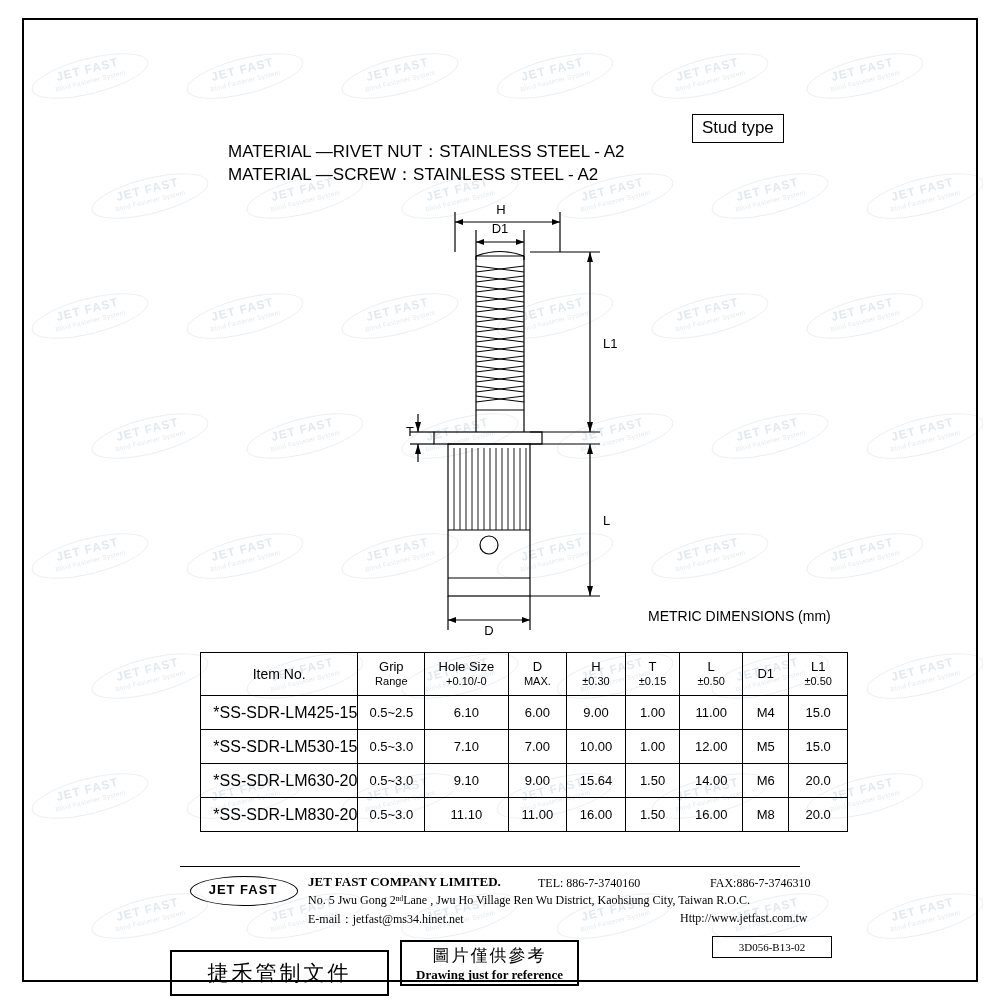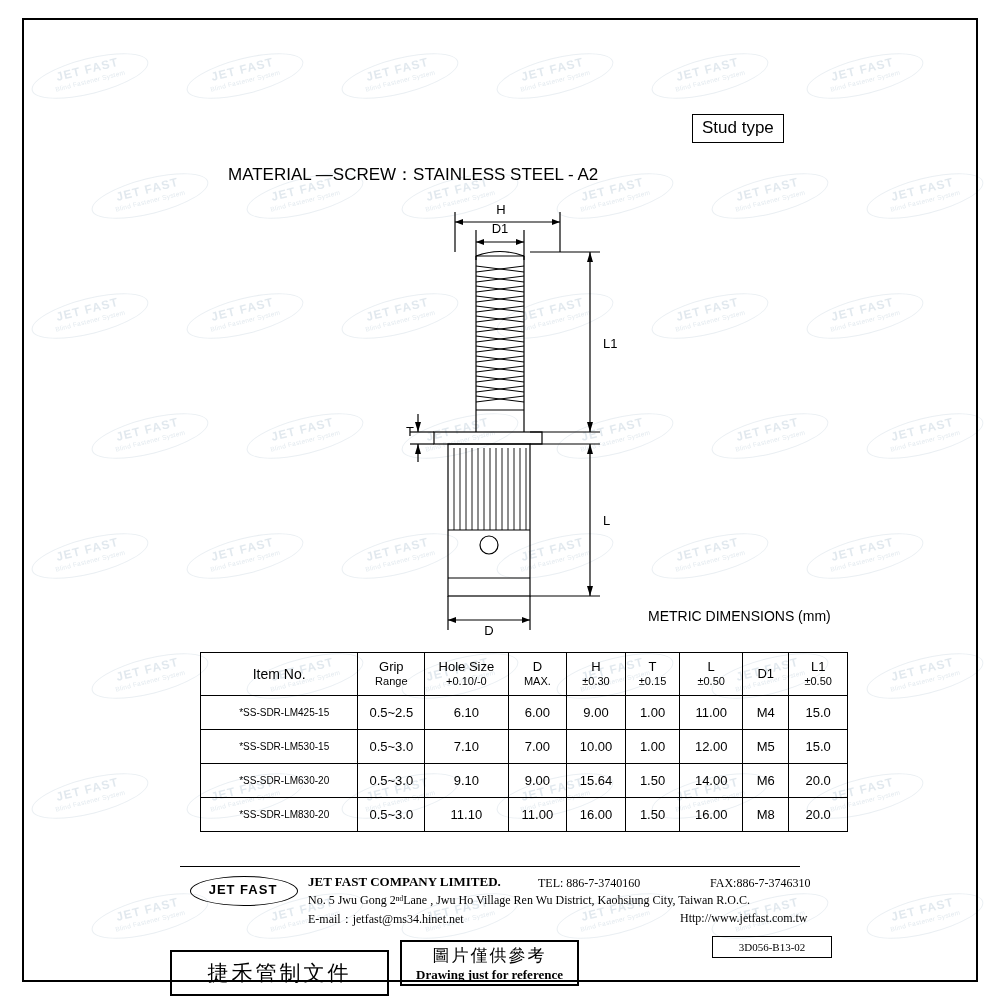--- a/index.html
+++ b/index.html
@@ -133,23 +133,23 @@
   }
   table.dims thead td {
     height: 42px;
     line-height: 1.15;
   }
   table.dims .sub {
     font-size: 11px;
     display: block;
   }
   table.dims td.item {
-    text-align: center;
+    text-align: right;
     padding-left: 10px;
-    font-size: 10px;
+    font-size: 16px;
   }
   table.dims td.itemhdr {
     font-size: 14px;
   }
 
   
   .footer-logo {
     position: absolute;
     left: 190px; top: 876px;
     width: 108px; height: 30px;
@@ -493,20 +493,21 @@
       <div class="wm" style="left: 865px; top: 895px;">
         <div class="oval"></div>
         <div class="t1">JET FAST</div>
         <div class="t2">Blind Fastener System</div>
       </div>
     </div>
 
   <div class="frame"></div>
 
   <div class="stud-box">Stud type</div>
+  <div class="mat1">MATERIAL —RIVET NUT：STAINLESS STEEL - A2</div>
   <div class="mat2">MATERIAL —SCREW：STAINLESS STEEL - A2</div>
 
   <div class="drawing">
     <svg width="290" height="450" viewBox="0 0 290 450" xmlns="http://www.w3.org/2000/svg">
       <g stroke="#000" fill="none" stroke-width="1.2">
 
         <line x1="55" y1="12" x2="55" y2="52"></line>
         <line x1="160" y1="12" x2="160" y2="52"></line>
         <line x1="55" y1="22" x2="160" y2="22"></line>
         <path d="M55 22 l8 -3 v6 z" fill="#000" stroke="none"></path>

